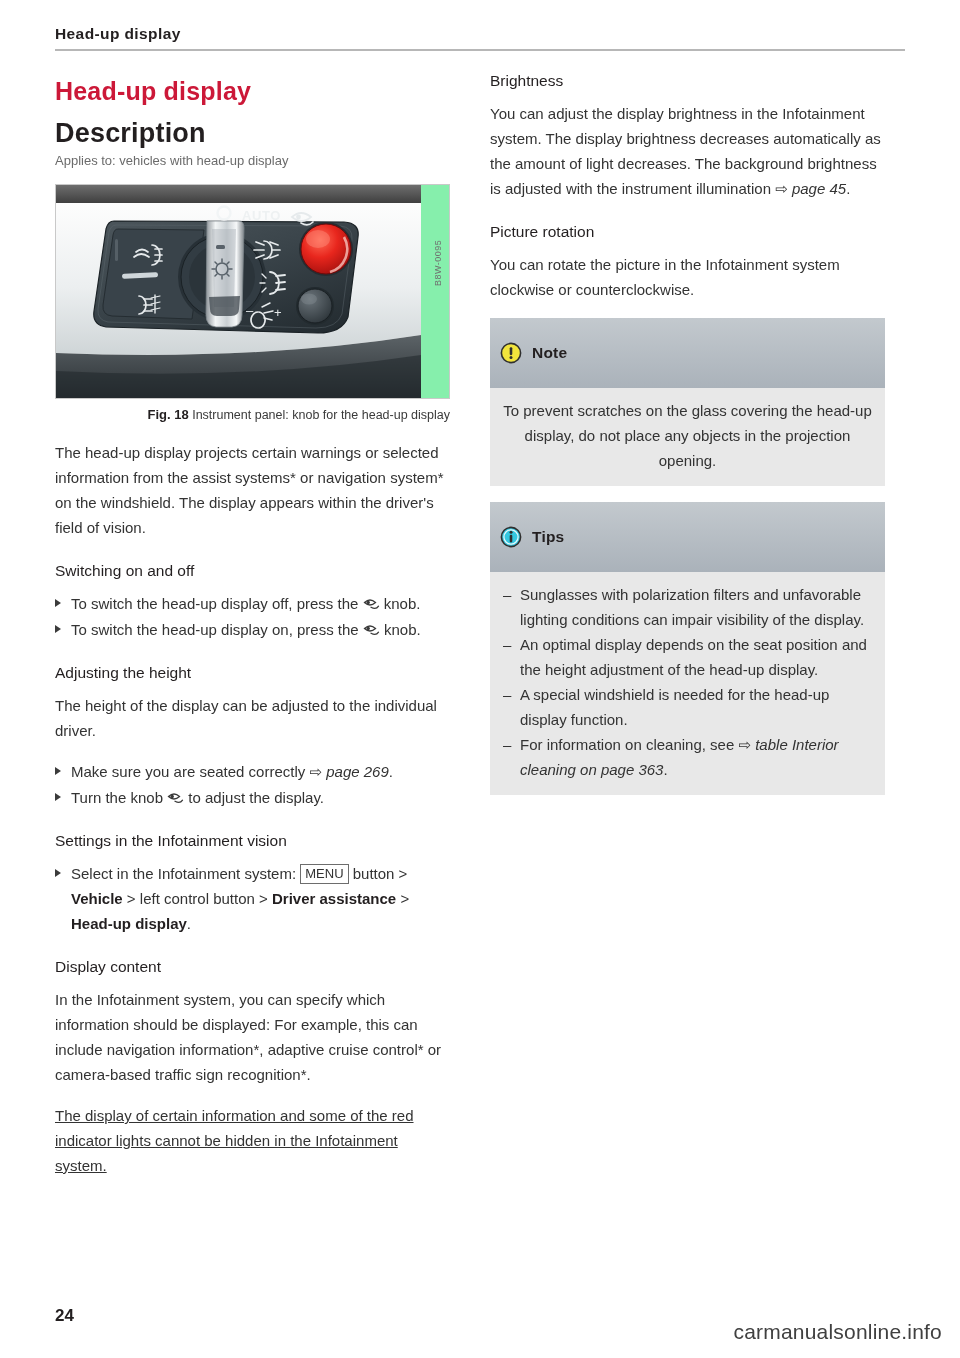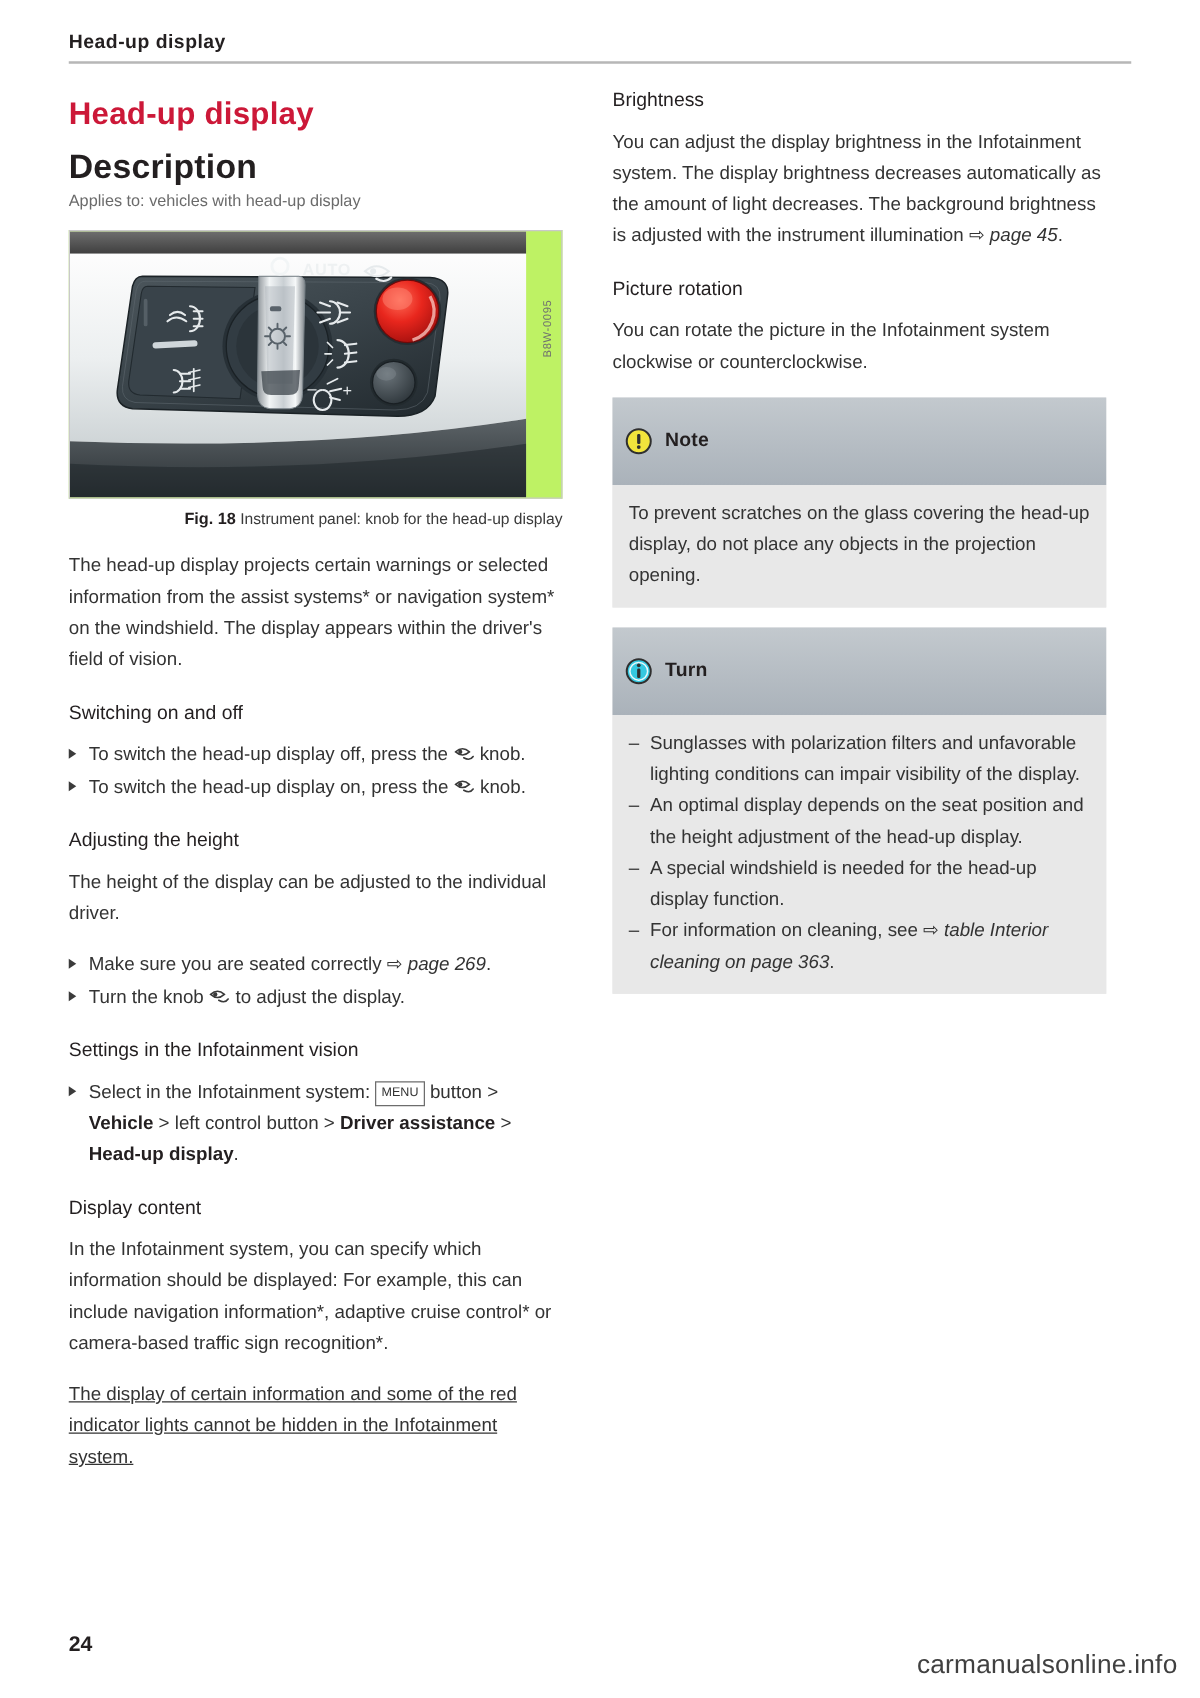--- a/index.html
+++ b/index.html
@@ -120,21 +120,21 @@
   }
 
   .b { font-weight: bold; color: #231f20; }
   .xref { font-style: italic; }
   .xref .arrow { font-style: normal; }
 
   .menu-key {
     display: inline-block;
     border: 1.5px solid #6d6d6d;
     padding: 0px 4px 1px 4px;
-    font-size: 10px;
+    font-size: 13px;
     line-height: 17px;
     vertical-align: 1px;
     color: #333;
     white-space: nowrap;
   }
 
   
   .knob-glyph {
     display: inline-block;
     width: 17px;
@@ -148,21 +148,21 @@
   .figure {
     margin: 0 0 16px 0;
     position: relative;
   }
   .fig-wrap {
     position: relative;
     width: 395px;
     height: 215px;
     border: 1px solid #c9c9c9;
     box-sizing: border-box;
-    background: #bef264;
+    background: #86efac;
     overflow: hidden;
   }
   .fig-code {
     position: absolute;
     right: 2px;
     top: 6px;
     width: 14px;
     height: 95px;
     font-size: 9px;
     color: #6f6f6f;
@@ -209,20 +209,21 @@
   }
   .callout-body {
     padding: 10px 13px 13px 13px;
     background: #e8e8e8;
   }
   .callout-body p {
     margin: 0;
     font-size: 15px;
     line-height: 25px;
     color: #333333;
+    text-align: center;
   }
   ul.dashlist {
     list-style: none;
     margin: 0;
     padding: 0;
   }
   ul.dashlist li {
     position: relative;
     padding-left: 17px;
     font-size: 15px;
@@ -479,21 +480,21 @@
       </div>
 
       <div class="callout">
         <div class="callout-head">
           <svg class="icon-circle" width="22" height="22" viewBox="0 0 22 22">
             <circle cx="11" cy="11" r="9.6" fill="#35c8e0" stroke="#2f2f2f" stroke-width="1.6"></circle>
             <circle cx="11" cy="11" r="7.1" fill="none" stroke="#eaf8fb" stroke-width="1.2"></circle>
             <circle cx="11" cy="6.2" r="1.5" fill="#2f2f2f"></circle>
             <rect x="9.7" y="8.8" width="2.6" height="7.6" rx="1.1" fill="#2f2f2f"></rect>
           </svg>
-          <span class="callout-title">Turn</span>
+          <span class="callout-title">Tips</span>
         </div>
         <div class="callout-body">
           <ul class="dashlist">
             <li>
               <span class="dash">–</span>
               <span>Sunglasses with polarization filters and unfavorable lighting conditions can impair visibility of the display.</span>
             </li>
             <li>
               <span class="dash">–</span>
               <span>An optimal display depends on the seat position and the height adjustment of the head-up display.</span>

